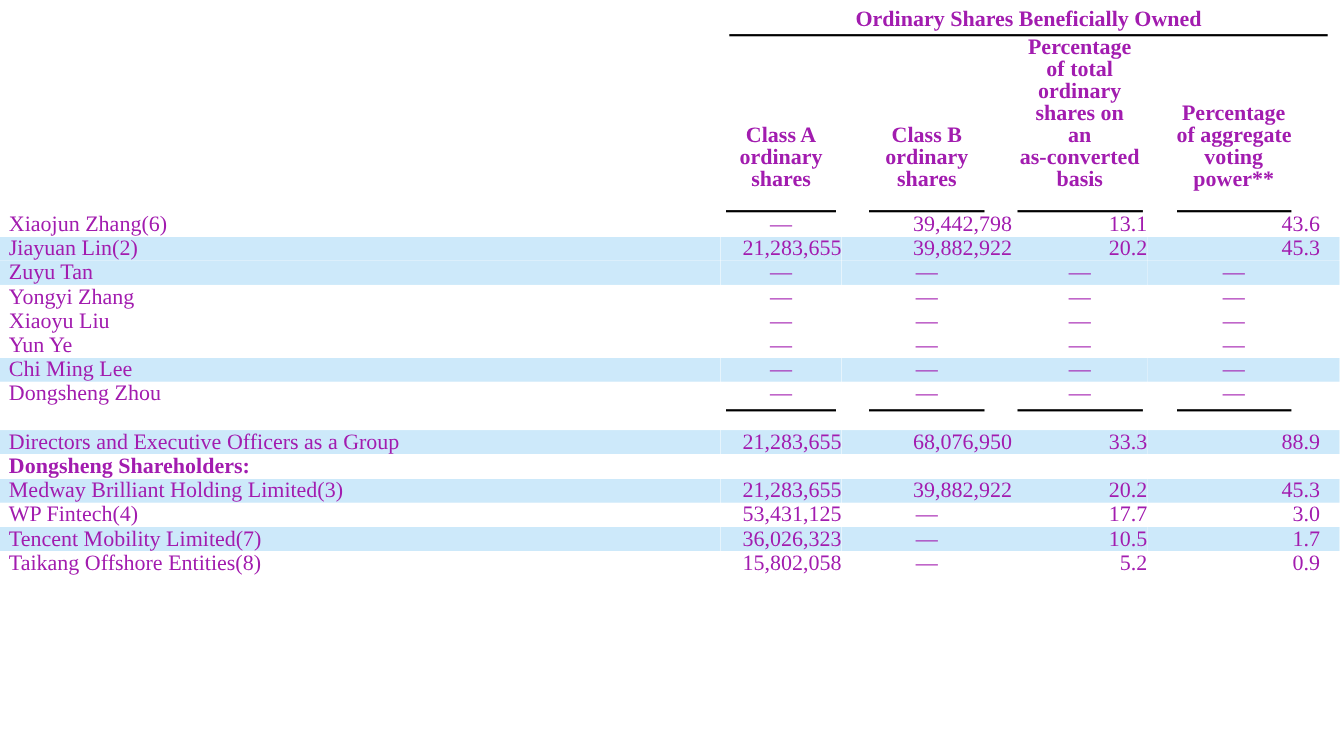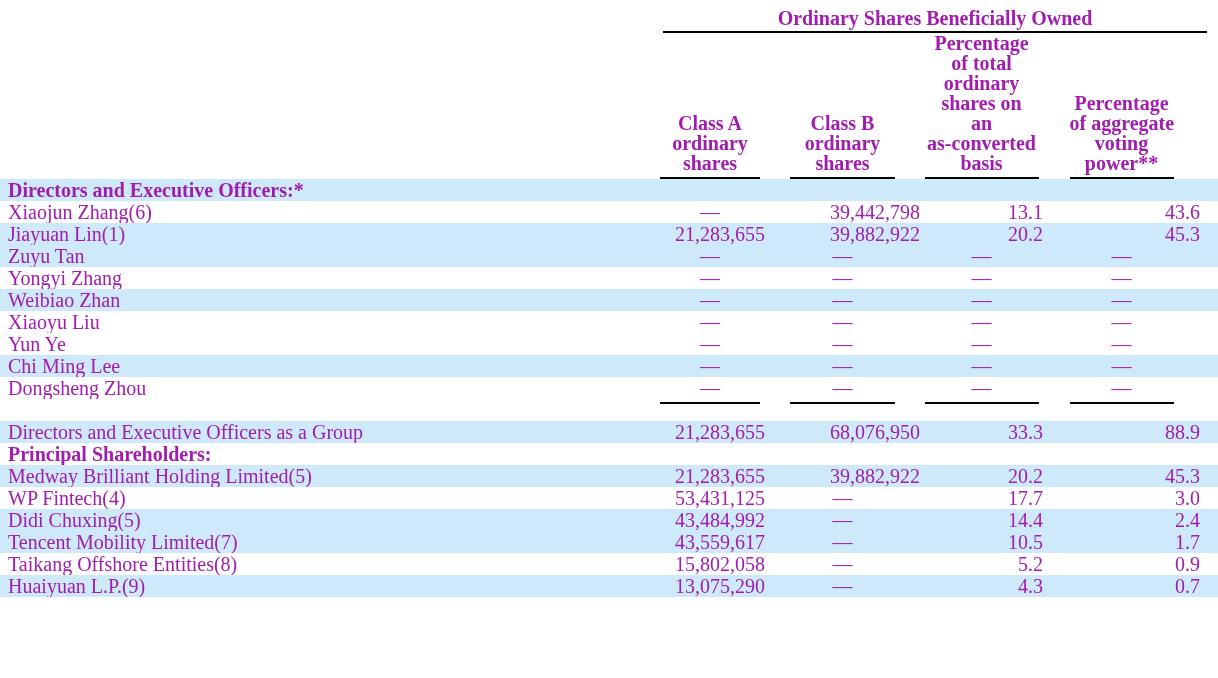--- a/index.html
+++ b/index.html
@@ -16,21 +16,21 @@
   .span-header-inner {
     margin: 0 11px 0 8px;
     padding-top: 8px; padding-bottom: 2px;
     border-bottom: 2px solid #000;
     text-align: center; font-weight: bold; line-height: 21px;
   }
   
   th.col-header { vertical-align: bottom; text-align: center; height: 145px; font-weight: bold; }
   .col-head-inner {
     display: inline-block; border-bottom: 2px solid #000;
-    line-height: 20px; padding-bottom: 4px; font-weight: bold;
+    line-height: 20px; padding-bottom: 18px; font-weight: bold;
   }
   
   tbody td { line-height: 22px; height: 22px; overflow: hidden; }
   .r-blue { background: var(--stripe, #cde9fa); }
   td.name { text-align: left; padding-left: 8px; }
   td.val { text-align: right; }
   td.val.dash { text-align: center; }
   .bold { font-weight: bold; }
   .power-cell { padding-right: 18px; }
   
@@ -58,57 +58,43 @@
       </tr>
       <tr id="col-header-row">
         <td></td>
       <th class="col-header"><div class="col-head-inner" style="width: 100px;">Class A<br>ordinary<br>shares</div></th>
           <th class="col-header"><div class="col-head-inner" style="width: 105px;">Class B<br>ordinary<br>shares</div></th>
           <th class="col-header"><div class="col-head-inner" style="width: 114px;">Percentage<br>of total<br>ordinary<br>shares on<br>an<br>as-converted<br>basis</div></th>
           <th class="col-header power-cell"><div class="col-head-inner" style="width: 104px;">Percentage<br>of aggregate<br>voting<br>power**</div></th>
         </tr>
     </thead>
     <tbody id="table-body">
-        <tr class="r-blue">
-          <td class="name bold">Directors and Executive Officers:*</td>
-          <td class="val"></td>
-          <td class="val"></td>
-          <td class="val"></td>
-          <td class="val power-cell"></td>
-        </tr>
         <tr>
           <td class="name">Xiaojun Zhang(6)</td>
           <td class="val dash">—</td>
           <td class="val">39,442,798</td>
           <td class="val">13.1</td>
           <td class="val power-cell">43.6</td>
         </tr>
         <tr class="r-blue">
-          <td class="name">Jiayuan Lin(1)</td>
+          <td class="name">Jiayuan Lin(2)</td>
           <td class="val">21,283,655</td>
           <td class="val">39,882,922</td>
           <td class="val">20.2</td>
           <td class="val power-cell">45.3</td>
         </tr>
         <tr class="r-blue">
           <td class="name">Zuyu Tan</td>
           <td class="val dash">—</td>
           <td class="val dash">—</td>
           <td class="val dash">—</td>
           <td class="val dash power-cell">—</td>
         </tr>
         <tr>
           <td class="name">Yongyi Zhang</td>
-          <td class="val dash">—</td>
-          <td class="val dash">—</td>
-          <td class="val dash">—</td>
-          <td class="val dash power-cell">—</td>
-        </tr>
-        <tr class="r-blue">
-          <td class="name">Weibiao Zhan</td>
           <td class="val dash">—</td>
           <td class="val dash">—</td>
           <td class="val dash">—</td>
           <td class="val dash power-cell">—</td>
         </tr>
         <tr>
           <td class="name">Xiaoyu Liu</td>
           <td class="val dash">—</td>
           <td class="val dash">—</td>
           <td class="val dash">—</td>
@@ -151,63 +137,49 @@
           </td>
         </tr>
         <tr class="r-blue">
           <td class="name">Directors and Executive Officers as a Group</td>
           <td class="val">21,283,655</td>
           <td class="val">68,076,950</td>
           <td class="val">33.3</td>
           <td class="val power-cell">88.9</td>
         </tr>
         <tr>
-          <td class="name bold">Principal Shareholders:</td>
+          <td class="name bold">Dongsheng Shareholders:</td>
           <td class="val"></td>
           <td class="val"></td>
           <td class="val"></td>
           <td class="val power-cell"></td>
         </tr>
         <tr class="r-blue">
-          <td class="name">Medway Brilliant Holding Limited(5)</td>
+          <td class="name">Medway Brilliant Holding Limited(3)</td>
           <td class="val">21,283,655</td>
           <td class="val">39,882,922</td>
           <td class="val">20.2</td>
           <td class="val power-cell">45.3</td>
         </tr>
         <tr>
           <td class="name">WP Fintech(4)</td>
           <td class="val">53,431,125</td>
           <td class="val dash">—</td>
           <td class="val">17.7</td>
           <td class="val power-cell">3.0</td>
         </tr>
         <tr class="r-blue">
-          <td class="name">Didi Chuxing(5)</td>
-          <td class="val">43,484,992</td>
-          <td class="val dash">—</td>
-          <td class="val">14.4</td>
-          <td class="val power-cell">2.4</td>
-        </tr>
-        <tr class="r-blue">
           <td class="name">Tencent Mobility Limited(7)</td>
-          <td class="val">43,559,617</td>
+          <td class="val">36,026,323</td>
           <td class="val dash">—</td>
           <td class="val">10.5</td>
           <td class="val power-cell">1.7</td>
         </tr>
         <tr>
           <td class="name">Taikang Offshore Entities(8)</td>
           <td class="val">15,802,058</td>
           <td class="val dash">—</td>
           <td class="val">5.2</td>
           <td class="val power-cell">0.9</td>
         </tr>
-        <tr class="r-blue">
-          <td class="name">Huaiyuan L.P.(9)</td>
-          <td class="val">13,075,290</td>
-          <td class="val dash">—</td>
-          <td class="val">4.3</td>
-          <td class="val power-cell">0.7</td>
-        </tr>
       </tbody>
   </table>
 </div>
 
 </body></html>

